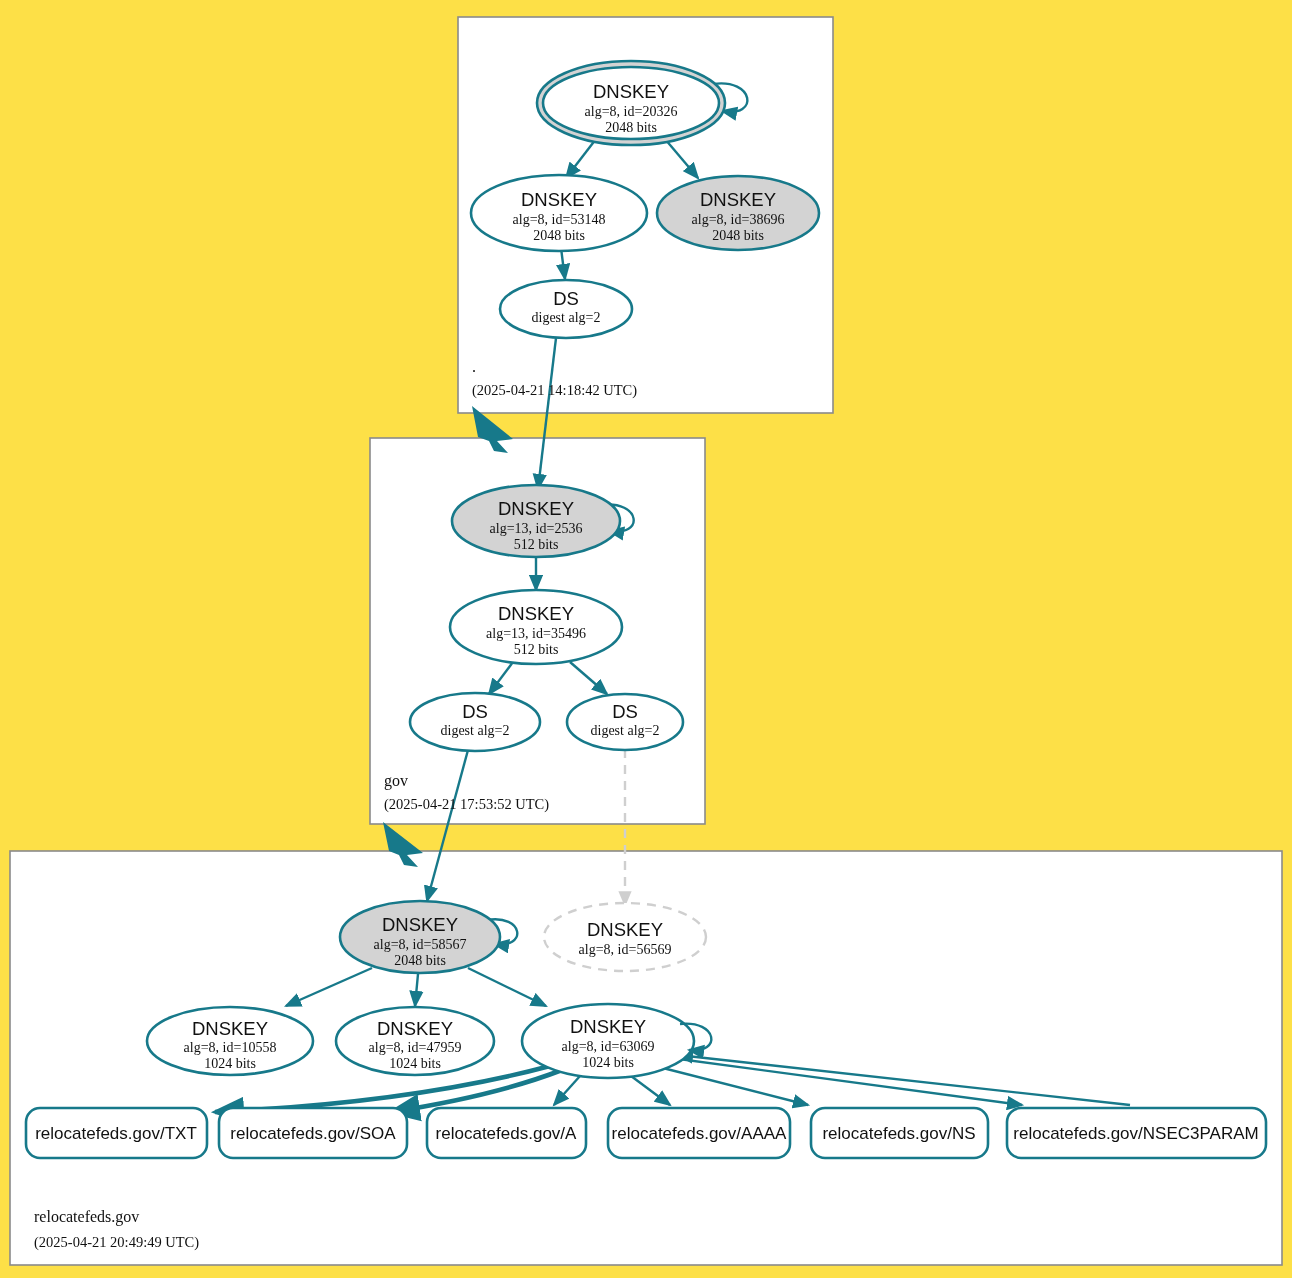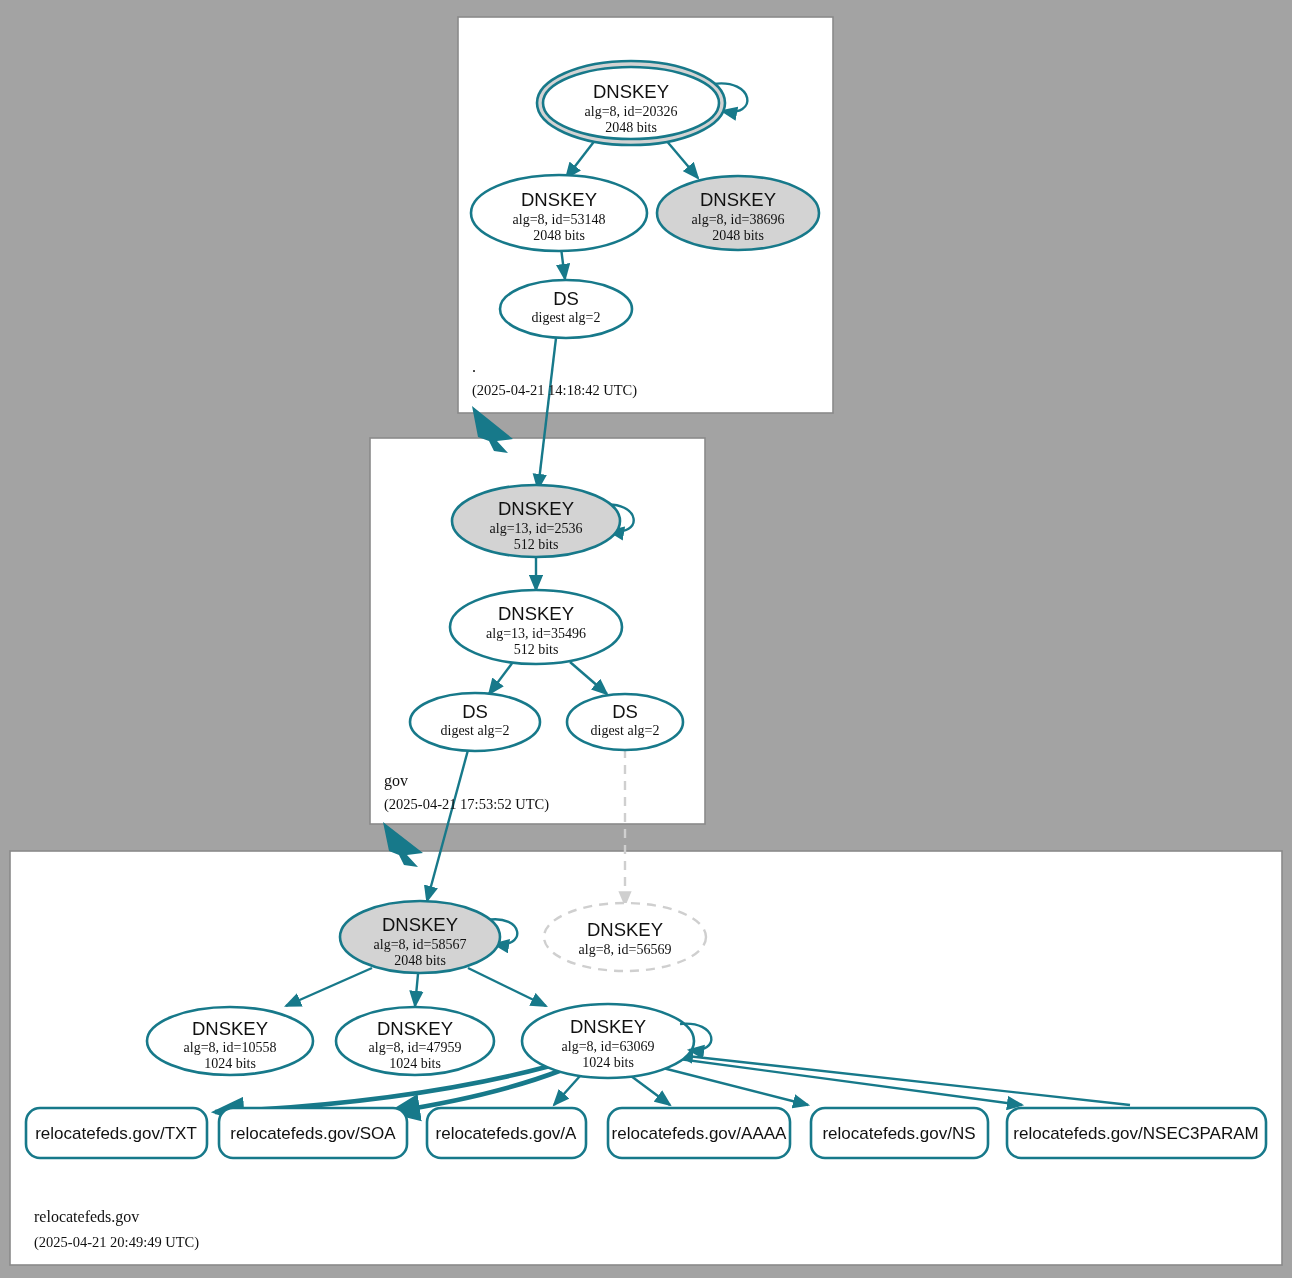--- a/index.html
+++ b/index.html
@@ -1,17 +1,17 @@
 <!DOCTYPE html>
 <html><head>
 <meta charset="utf-8">
 <style>
   html,body{margin:0;padding:0;background:#ffffff;}
   body{font-family:"Liberation Sans",sans-serif;}
-  #stage{position:relative;width:1292px;height:1278px;background:#a3a3a3;overflow:hidden;}
+  #stage{position:relative;width:1292px;height:1278px;background:#fde047;overflow:hidden;}
   svg#graph{display:block;width:1292px;height:1278px;}
   .zonebox{fill:#ffffff;stroke:#8a8a8a;stroke-width:1.6;}
   .ell{fill:#ffffff;stroke:#17798a;stroke-width:2.6;}
   .ell.filled{fill:#d3d3d3;}
   .ell.dashed{fill:#ffffff;stroke:#cfcfcf;stroke-width:2.4;stroke-dasharray:9 7;}
   .rrbox{fill:#ffffff;stroke:#17798a;stroke-width:2.6;}
   .edge{fill:none;stroke:#17798a;stroke-width:2.4;}
   .edge.thick{stroke-width:4.6;}
   .edge.greyd{stroke:#cfcfcf;stroke-width:2.4;stroke-dasharray:9 7;}
   .zchev{fill:#17798a;stroke:none;}

